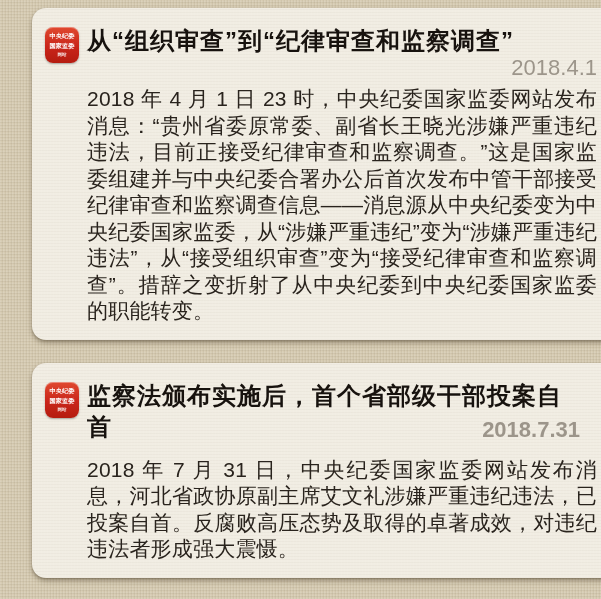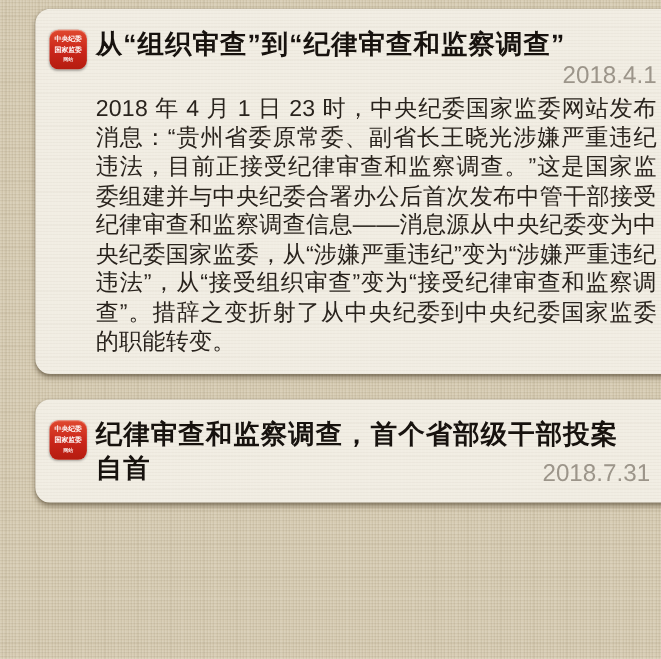--- a/index.html
+++ b/index.html
@@ -84,22 +84,23 @@
     line-height: 20px;
     color: #9c958a;
     text-align: right;
   }
   .card--first .card-date {
     display: block;
     margin-top: 2px;
   }
   .card--second .card-date {
     position: absolute;
-    right: 6px;
+    right: 17px;
     top: 40px;
+    font-weight: bold;
   }
   .card-body {
     font-size: 21px;
     line-height: 26.5px;
     color: #29231d;
     text-align: justify;
     text-justify: inter-character;
     font-weight: 400;
     letter-spacing: 0.2px;
   }
@@ -124,18 +125,19 @@
     </div>
   </div>
 
   <div class="card card--second">
     <div class="app-icon">
       <span>中央纪委</span>
       <span>国家监委</span>
       <span class="small">网站</span>
     </div>
     <div class="content">
-      <h2 class="card-title">纪律审查和监察调查，首个省部级干部投案自首</h2>
+      <h2 class="card-title">监察法颁布实施后，首个省部级干部投案自首</h2>
       <div class="card-date">2018.7.31</div>
+      <div class="card-body">2018 年 7 月 31 日，中央纪委国家监委网站发布消息，河北省政协原副主席艾文礼涉嫌严重违纪违法，已投案自首。反腐败高压态势及取得的卓著成效，对违纪违法者形成强大震慑。</div>
     </div>
   </div>
 
 </div>
 
 </body></html>

